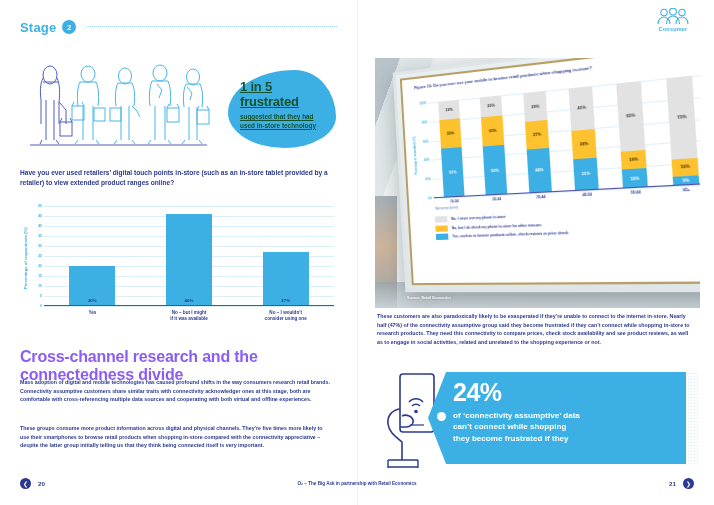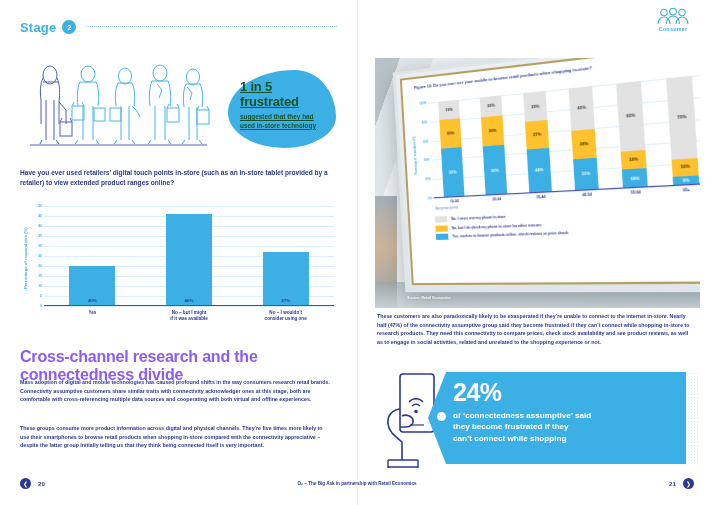--- a/index.html
+++ b/index.html
@@ -450,23 +450,23 @@
     <path d="M20 44 C24 42 30 44 31 48 C32 52 28 55 24 55 L18 55"></path>
     <path d="M6 88 h30 M6 95 h30" stroke-width="1.4"></path>
     <path d="M6 88 v8 M36 88 v8" stroke-width="1.4"></path>
   </svg>
 </div>
 <div class="dots-bg"></div>
 <div class="tag"></div>
 <div class="tag-dot"></div>
 <div class="tag-body">
   <div class="tag-big">24%</div>
-  <div class="tag-sub">of ‘connectedness assumptive’ said</div>
+  <div class="tag-sub">of ‘connectivity assumptive’ data</div>
+  <div class="tag-sub" style="margin-top:0">can’t connect while shopping</div>
   <div class="tag-sub" style="margin-top:0">they become frustrated if they</div>
-  <div class="tag-sub" style="margin-top:0">can’t connect while shopping</div>
 </div>
 
 <div class="footer">
   <div class="pg-arrow pg-left">
     <span>❮</span>
   </div>
   <div class="pg-num-l">20</div>
   <div class="foot-center">O₂ – The Big Ask in partnership with Retail Economics</div>
   <div class="pg-num-r">21</div>
   <div class="pg-arrow pg-right">

